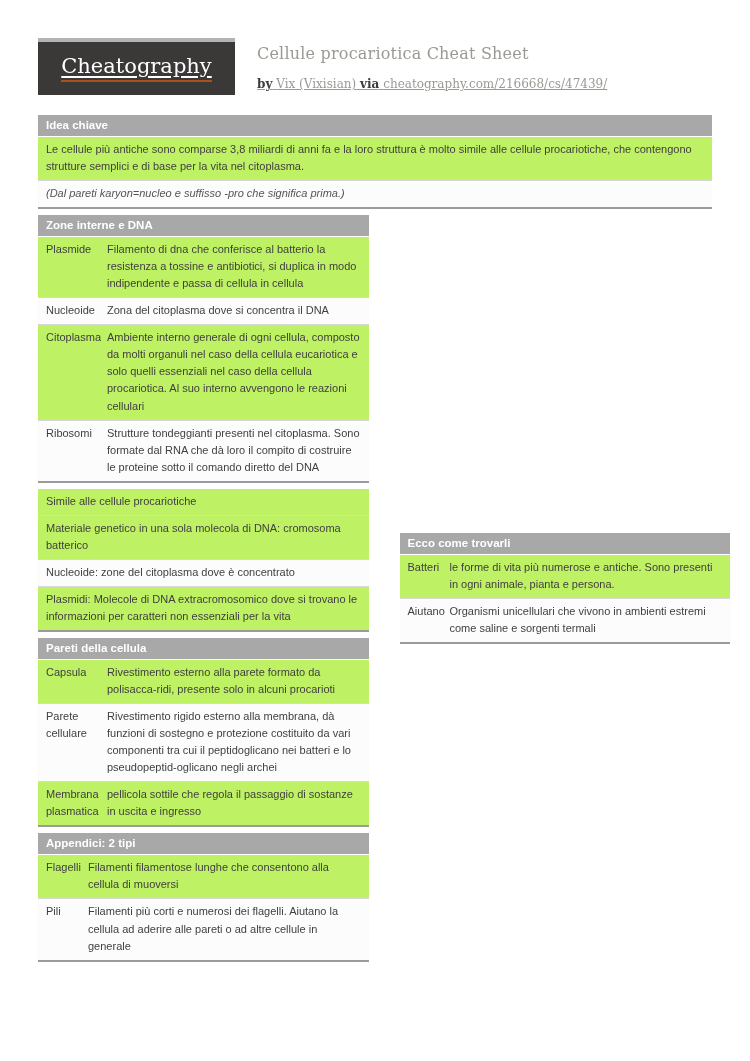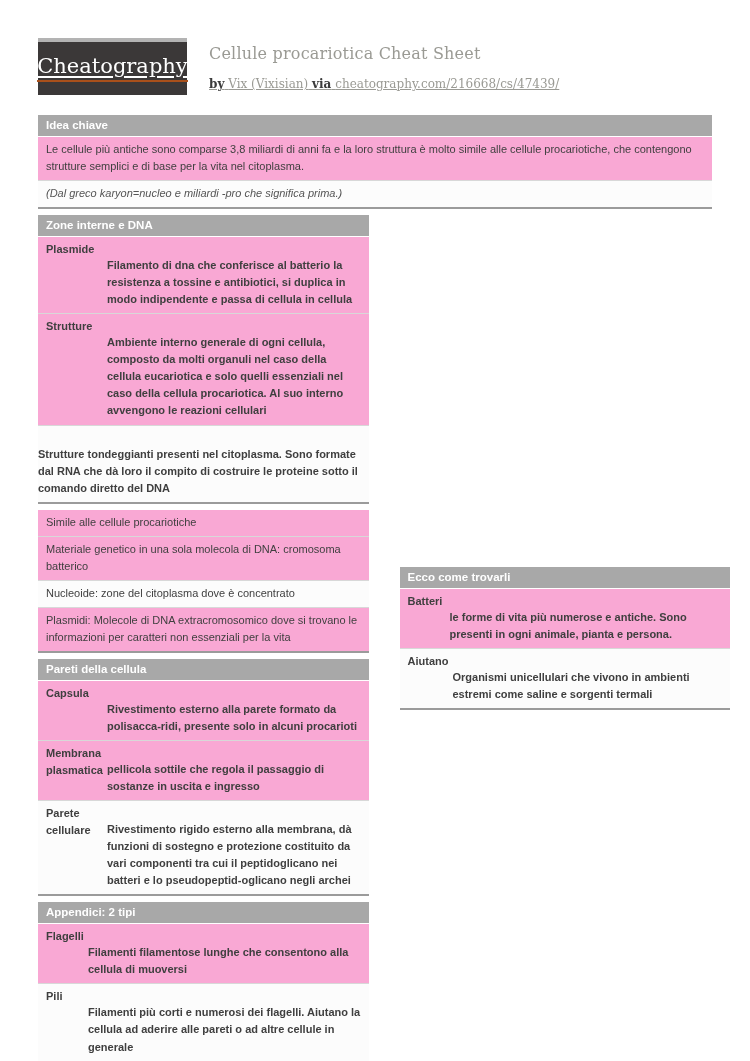--- a/index.html
+++ b/index.html
@@ -3,21 +3,21 @@
 <meta charset="utf-8">
 <style>
   * { margin: 0; padding: 0; box-sizing: border-box; }
   html, body { width: 750px; height: 1061px; background: #ffffff; overflow: hidden; }
   body { font-family: "Liberation Sans", sans-serif; font-size: 11px; color: #3f3f3f; }
   .page { width: 750px; height: 1061px; padding: 38px 38px 0 38px; }
 
   
   .masthead { display: flex; align-items: flex-start; margin-bottom: 20px; }
   .logo-box {
-    width: 149px; height: 57px; background: #3b3838;
+    width: 197px; height: 57px; background: #3b3838;
     border-top: 4px solid #b3b3b3;
     display: flex; align-items: center; justify-content: center;
     cursor: pointer;
   }
   .logo-text {
     font-family: "DejaVu Serif", serif; color: #ffffff; font-size: 21px;
     text-decoration: underline; text-underline-offset: 3px;
     border-bottom: 2px solid #a9501b; padding-bottom: 1px; line-height: 1.1;
   }
   .title-block { margin-left: 22px; padding-top: 6px; font-family: "DejaVu Serif", serif; }
@@ -27,27 +27,27 @@
   .byline a { color: #9a9a94; text-decoration: none; cursor: pointer; }
 
   
   .panel { margin-bottom: 6px; border-bottom: 2px solid #9b9b9b; }
   .panel-header {
     background: #a8a8a8; color: #ffffff; font-weight: bold;
     font-size: 11.5px; padding: 4px 8px 5px 8px; margin-bottom: 1px;
   }
   .row { padding: 4px 8px 5px 8px; line-height: 1.55; }
   .row + .row, .defrow + .defrow, .row + .defrow, .defrow + .row { border-top: 1px solid #d8d8d8; }
-  .bg-gray { background: #f9a8d4; }
+  .bg-gray { background: #bef264; }
   .bg-white { background: #fcfcfc; }
   .italic { font-style: italic; color: #555555; }
 
-  .defrow { display: flex; line-height: 1.55; font-weight: bold; }
+  .defrow { display: flex; line-height: 1.55; }
   .defrow .term { flex: 0 0 69px; padding: 4px 4px 5px 8px; }
-  .defrow .desc { flex: 1; padding: 20px 8px 5px 0; }
+  .defrow .desc { flex: 1; padding: 4px 8px 5px 0; }
   .narrow-term .defrow .term { flex: 0 0 50px; }
 
   
   .columns { display: flex; gap: 31px; align-items: center; }
   .col { width: 330.5px; flex: 0 0 330.5px; }
 </style>
 </head>
 <body>
 
 <div class="page">
@@ -63,62 +63,67 @@
         <a>Vix (Vixisian)</a>
         <span class="dark">via</span>
         <a>cheatography.com/216668/cs/47439/</a>
       </p>
     </div>
   </div>
 
   <div class="panel">
     <div class="panel-header">Idea chiave</div>
     <div class="row bg-gray">Le cellule più antiche sono comparse 3,8 miliardi di anni fa e la loro struttura è molto simile alle cellule procariotiche, che contengono strutture semplici e di base per la vita nel citoplasma.</div>
-    <div class="row bg-white italic">(Dal greco karyon=nucleo e miliardi -pro che significa prima.)</div>
+    <div class="row bg-white italic">(Dal pareti karyon=nucleo e suffisso -pro che significa prima.)</div>
   </div>
 
   <div class="columns">
 
     <div class="col">
 
       <div class="panel">
         <div class="panel-header">Zone interne e DNA</div>
         <div class="defrow bg-gray">
           <div class="term">Plasmide</div>
           <div class="desc">Filamento di dna che conferisce al batterio la resistenza a tossine e antibiotici, si duplica in modo indipendente e passa di cellula in cellula</div>
         </div>
+        <div class="defrow bg-white">
+          <div class="term">Nucleoide</div>
+          <div class="desc">Zona del citoplasma dove si concentra il DNA</div>
+        </div>
         <div class="defrow bg-gray">
-          <div class="term">Strutture</div>
+          <div class="term">Citoplasma</div>
           <div class="desc">Ambiente interno generale di ogni cellula, composto da molti organuli nel caso della cellula eucariotica e solo quelli essenziali nel caso della cellula procariotica. Al suo interno avvengono le reazioni cellulari</div>
         </div>
         <div class="defrow bg-white">
+          <div class="term">Ribosomi</div>
           <div class="desc">Strutture tondeggianti presenti nel citoplasma. Sono formate dal RNA che dà loro il compito di costruire le proteine sotto il comando diretto del DNA</div>
         </div>
       </div>
 
       <div class="panel">
         <div class="row bg-gray">Simile alle cellule procariotiche</div>
         <div class="row bg-gray">Materiale genetico in una sola molecola di DNA: cromosoma batterico</div>
         <div class="row bg-white">Nucleoide: zone del citoplasma dove è concentrato</div>
         <div class="row bg-gray">Plasmidi: Molecole di DNA extracromosomico dove si trovano le informazioni per caratteri non essenziali per la vita</div>
       </div>
 
       <div class="panel">
         <div class="panel-header">Pareti della cellula</div>
         <div class="defrow bg-gray">
           <div class="term">Capsula</div>
           <div class="desc">Rivestimento esterno alla parete formato da polisacca-ridi, presente solo in alcuni procarioti</div>
         </div>
+        <div class="defrow bg-white">
+          <div class="term">Parete cellulare</div>
+          <div class="desc">Rivestimento rigido esterno alla membrana, dà funzioni di sostegno e protezione costituito da vari componenti tra cui il peptidoglicano nei batteri e lo pseudopeptid-oglicano negli archei</div>
+        </div>
         <div class="defrow bg-gray">
           <div class="term">Membrana plasmatica</div>
           <div class="desc">pellicola sottile che regola il passaggio di sostanze in uscita e ingresso</div>
-        </div>
-        <div class="defrow bg-white">
-          <div class="term">Parete cellulare</div>
-          <div class="desc">Rivestimento rigido esterno alla membrana, dà funzioni di sostegno e protezione costituito da vari componenti tra cui il peptidoglicano nei batteri e lo pseudopeptid-oglicano negli archei</div>
         </div>
       </div>
 
       <div class="panel narrow-term">
         <div class="panel-header">Appendici: 2 tipi</div>
         <div class="defrow bg-gray">
           <div class="term">Flagelli</div>
           <div class="desc">Filamenti filamentose lunghe che consentono alla cellula di muoversi</div>
         </div>
         <div class="defrow bg-white">

